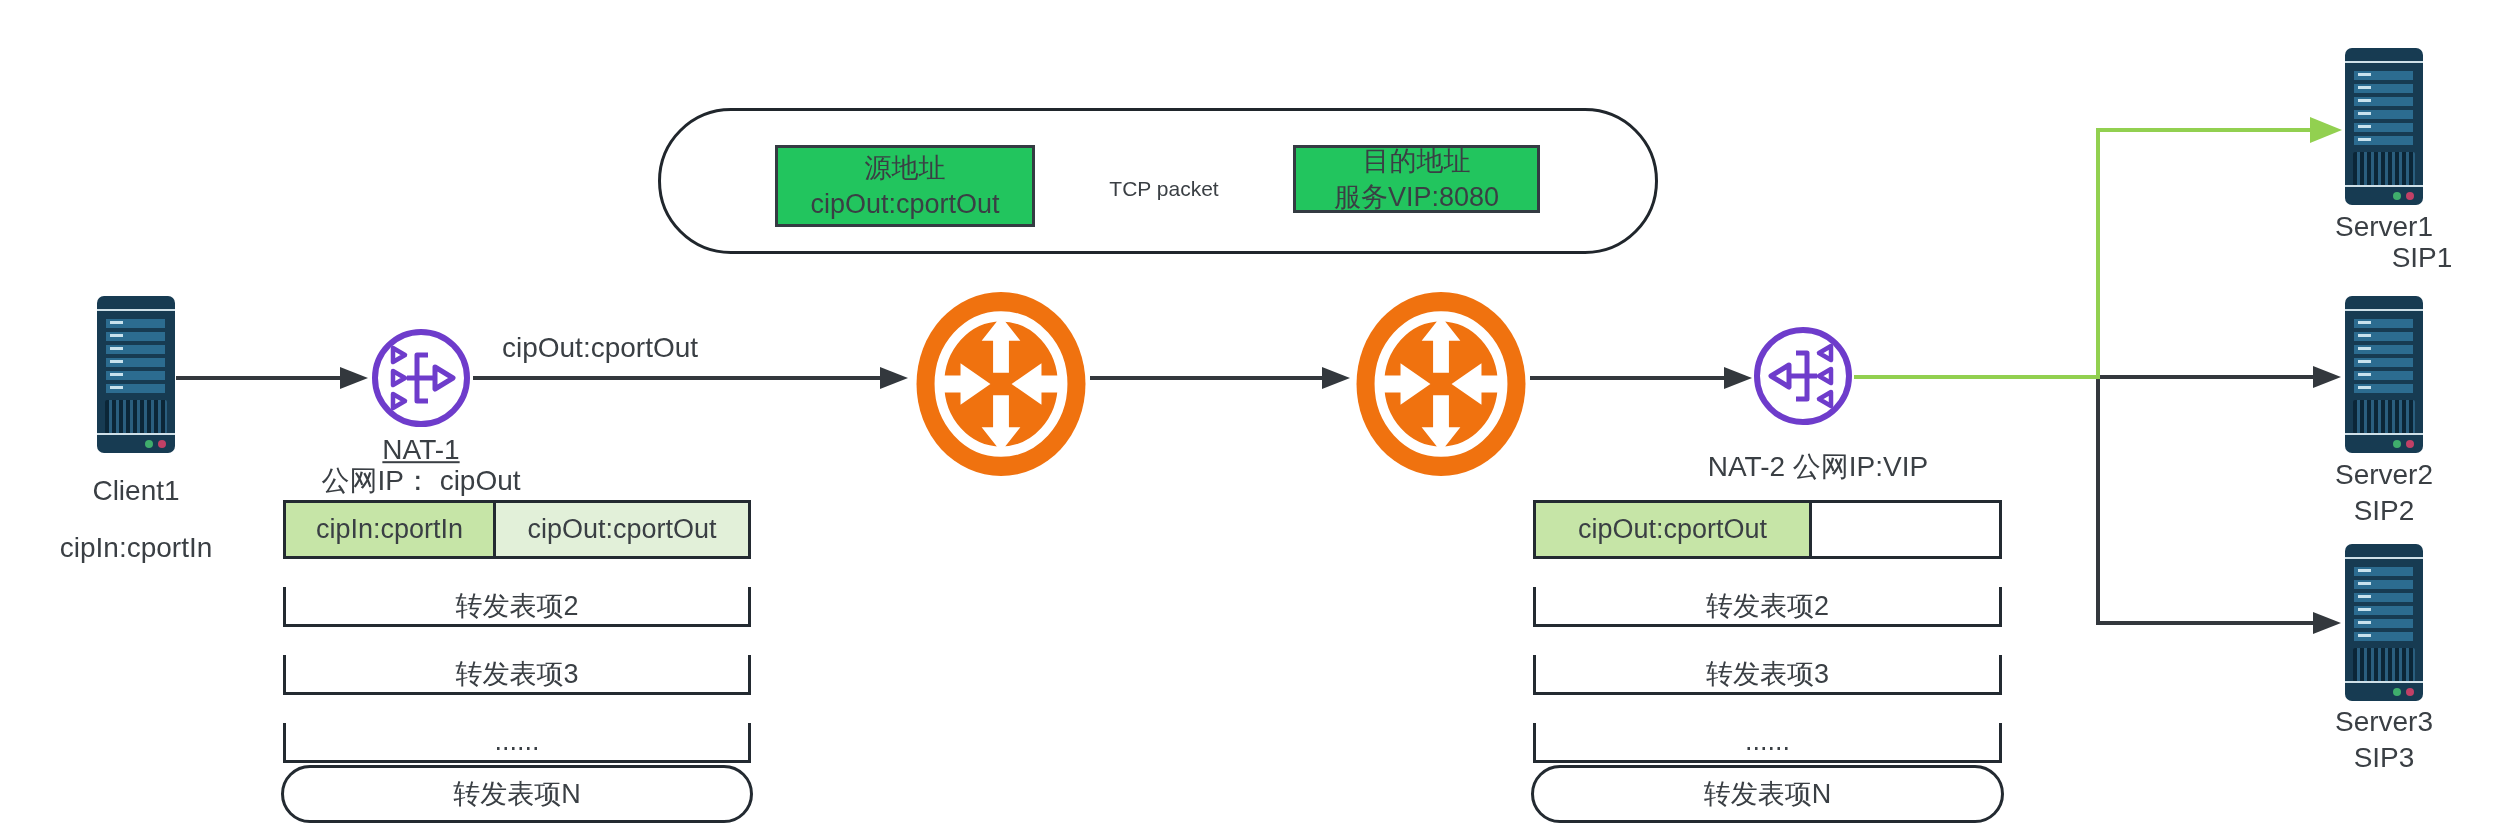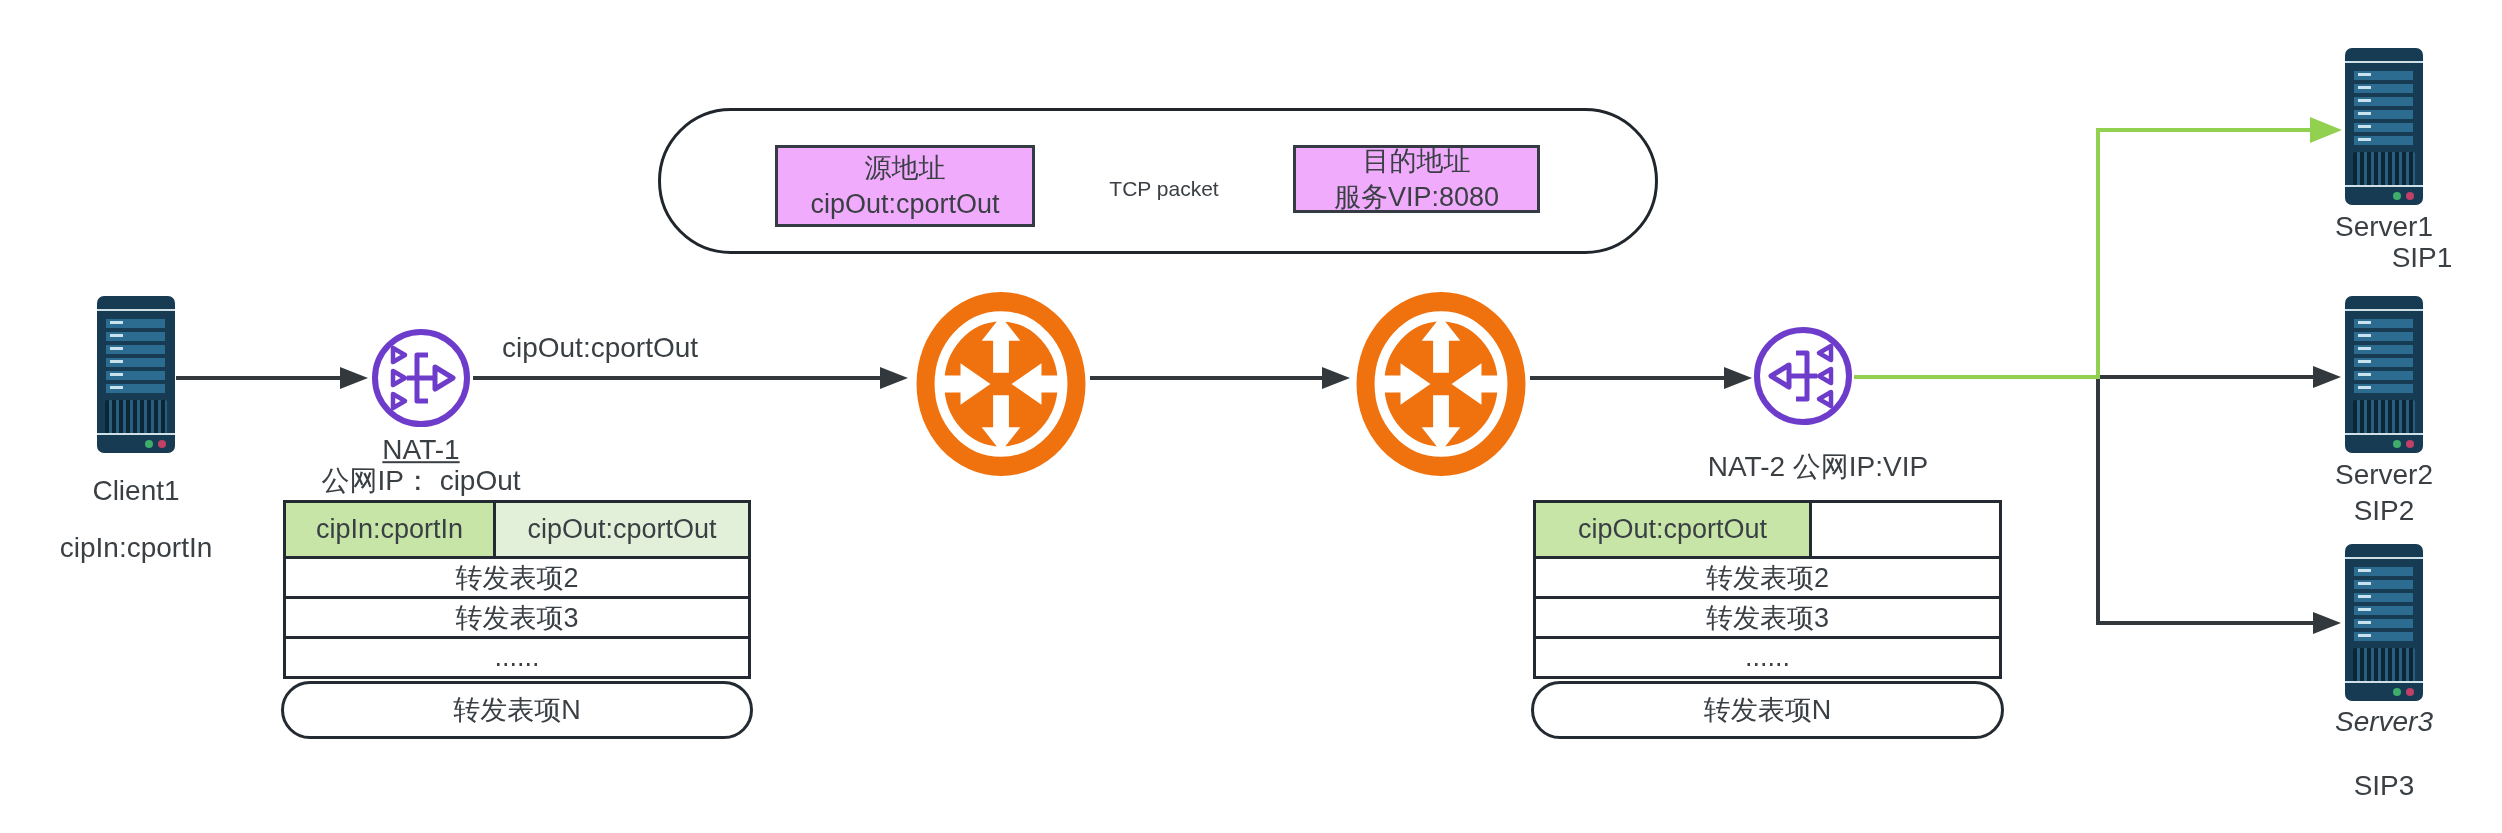--- a/index.html
+++ b/index.html
@@ -7,42 +7,42 @@
     position:relative;width:2502px;height:833px;background:#ffffff;overflow:hidden;
     font-family:"Liberation Sans","DejaVu Sans",sans-serif;color:#3a3f44;
   }
   
   .lbl{position:absolute;transform:translate(-50%,-50%);white-space:nowrap;
        font-size:28px;line-height:1.2;text-align:center;color:#3a3f44;}
   
   .pill{position:absolute;left:658px;top:108px;width:1000px;height:146px;
         border:3px solid #20262c;border-radius:76px;background:#fff;box-sizing:border-box;}
   .addr-box{position:absolute;display:flex;flex-direction:column;align-items:center;justify-content:center;
-        background:#f0abfc;border:3px solid #343b42;box-sizing:border-box;font-size:27px;line-height:1.35;}
+        background:#22c55e;border:3px solid #343b42;box-sizing:border-box;font-size:27px;line-height:1.35;}
   .addr-src{left:775px;top:145px;width:260px;height:82px;}
   .addr-dst{left:1293px;top:145px;width:247px;height:68px;}
   
   .tower{position:absolute;width:78px;height:157px;background:#173b52;border-radius:7px;}
   .tower-cap{height:13px;border-bottom:2px solid #cfe0e8;}
   .tower-bars{position:relative;margin:8px 10px 0 9px;height:76px;
         background:repeating-linear-gradient(to bottom,#2c6c90 0 9px,transparent 9px 13px);}
   .tower-bars:before{content:"";position:absolute;left:4px;top:2px;bottom:0;width:13px;
         background:repeating-linear-gradient(to bottom,#c9e2ed 0 3px,transparent 3px 13px);}
   .tower-vents{margin:5px 8px 0;height:34px;border-radius:2px;
         background:repeating-linear-gradient(to right,#0b2637 0 4px,#2a5e7e 4px 7px);}
   .tower-base{position:absolute;left:0;right:0;bottom:0;height:18px;border-top:2px solid #cfe0e8;}
   .led{position:absolute;top:50%;transform:translateY(-50%);width:8px;height:8px;border-radius:50%;}
   .led-g{right:22px;background:#3fae6c;}
   .led-r{right:9px;background:#c14066;}
   
   .nt-table{position:absolute;box-sizing:border-box;}
   .nt-row{display:flex;align-items:stretch;box-sizing:border-box;background:#fff;
         border:3px solid #232a31;border-top:0;font-size:27px;}
   .nt-row.first{border-top:3px solid #232a31;height:59px;}
-  .nt-row.mid{height:40px;}
+  .nt-row.mid{height:40px;margin-top:28px;}
   .nt-row.last{position:relative;margin-top:2px;border-top:3px solid #232a31;height:58px;
         left:-2px;width:calc(100% + 4px);border-radius:29px;}
   .nt-cell{display:flex;align-items:center;justify-content:center;box-sizing:border-box;flex:1;}
   .nt-cell.split{border-right:3px solid #232a31;flex:none;}
   .hdr-dark{background:#c6e5a7;}
   .hdr-light{background:#e2f0d9;}
   
   .icon-abs{position:absolute;}
   .mirror{transform:scaleX(-1);}
   svg{display:block;}
@@ -218,16 +218,16 @@
 
   <div class="tower" style="left:2345px;top:544px;">
     <div class="tower-cap"></div>
     <div class="tower-bars"></div>
     <div class="tower-vents"></div>
     <div class="tower-base">
       <span class="led led-g"></span>
       <span class="led led-r"></span>
     </div>
   </div>
-  <div class="lbl" style="left:2384px;top:722px;font-style:italic;">Server3</div>
-  <div class="lbl" style="left:2384px;top:786px;">SIP3</div>
+  <div class="lbl" style="left:2384px;top:722px;">Server3</div>
+  <div class="lbl" style="left:2384px;top:758px;">SIP3</div>
 
 </div>
 
 </body></html>

